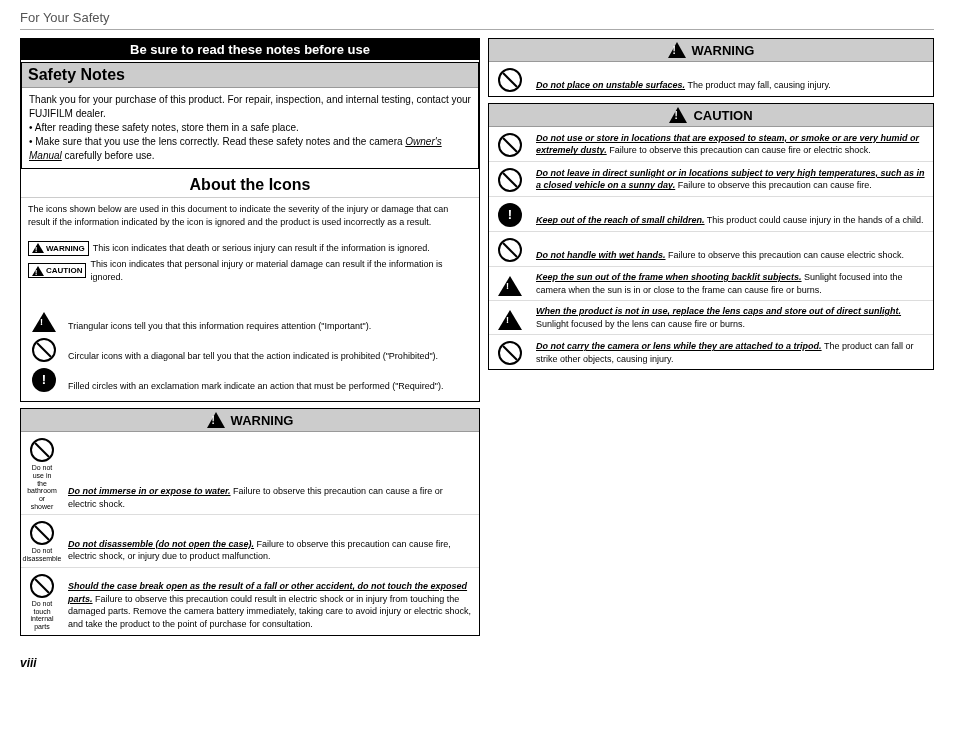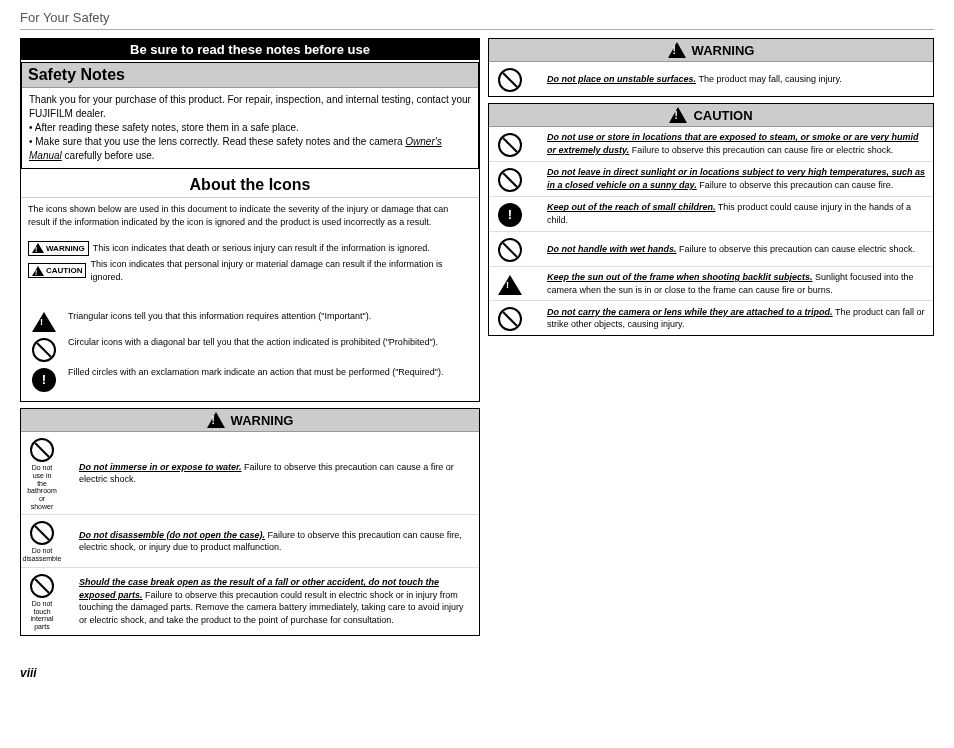--- a/index.html
+++ b/index.html
@@ -83,22 +83,22 @@
       position: absolute;
       top: 3px;
       left: -4px;
       font-size: 10px;
       color: #fff;
       font-weight: bold;
     }
     
     .icon-row {
       display: flex;
-      align-items: center;
-      gap: 22px;
+      align-items: flex-end;
+      gap: 11px;
       padding: 4px 6px;
       border-bottom: 1px solid #ddd;
       font-size: 9px;
       line-height: 1.4;
     }
     .icon-row:last-child { border-bottom: none; }
     .icon-cell {
       width: 30px;
       flex-shrink: 0;
       display: flex;
@@ -164,21 +164,21 @@
       padding: 3px 0;
       border-bottom: 1px solid #ccc;
     }
     .about-icons-body {
       padding: 5px 7px;
       font-size: 9px;
       line-height: 1.4;
     }
     .icon-type-row {
       display: flex;
-      align-items: flex-start;
+      align-items: flex-end;
       gap: 8px;
       margin-bottom: 4px;
     }
     .icon-type-cell {
       width: 32px;
       flex-shrink: 0;
       display: flex;
       align-items: center;
       justify-content: center;
       padding-top: 2px;
@@ -222,21 +222,21 @@
       left: -3px;
       font-size: 7px;
       color: #fff;
       font-weight: bold;
     }
     
     .page-num {
       font-style: italic;
       font-weight: bold;
       font-size: 12px;
-      margin-top: 24px;
+      margin-top: 14px;
     }
     .text-bold-italic { font-weight: bold; font-style: italic; }
     .text-underline { text-decoration: underline; }
     .safety-notes-inner {
       border: 1px solid #000;
       margin: 2px 0 4px 0;
     }
     .bullet-list { padding-left: 0; list-style: none; }
     .bullet-list li::before { content: '• '; }
     .italic-underline { font-style: italic; text-decoration: underline; }
@@ -401,20 +401,26 @@
         <div><span class="text-bold-italic text-underline">Do not handle with wet hands.</span><span> Failure to observe this precaution can cause electric shock.</span></div>
       </div>
 
       <div class="icon-row">
         <div class="icon-cell">
           <span class="triangle-sm"></span>
         </div>
         <div><span class="text-bold-italic text-underline">Keep the sun out of the frame when shooting backlit subjects.</span><span> Sunlight focused into the camera when the sun is in or close to the frame can cause fire or burns.</span></div>
       </div>
 
+      <div class="icon-row">
+        <div class="icon-cell">
+          <span class="triangle-sm"></span>
+        </div>
+        <div><span class="text-bold-italic text-underline">When the product is not in use, replace the lens caps and store out of direct sunlight.</span><span> Sunlight focused by the lens can cause fire or burns.</span></div>
+      </div>
 
       <div class="icon-row">
         <div class="icon-cell">
           <div class="prohibited-icon"></div>
         </div>
         <div><span class="text-bold-italic text-underline">Do not carry the camera or lens while they are attached to a tripod.</span><span> The product can fall or strike other objects, causing injury.</span></div>
       </div>
     </div>
   </div>
 </div>

